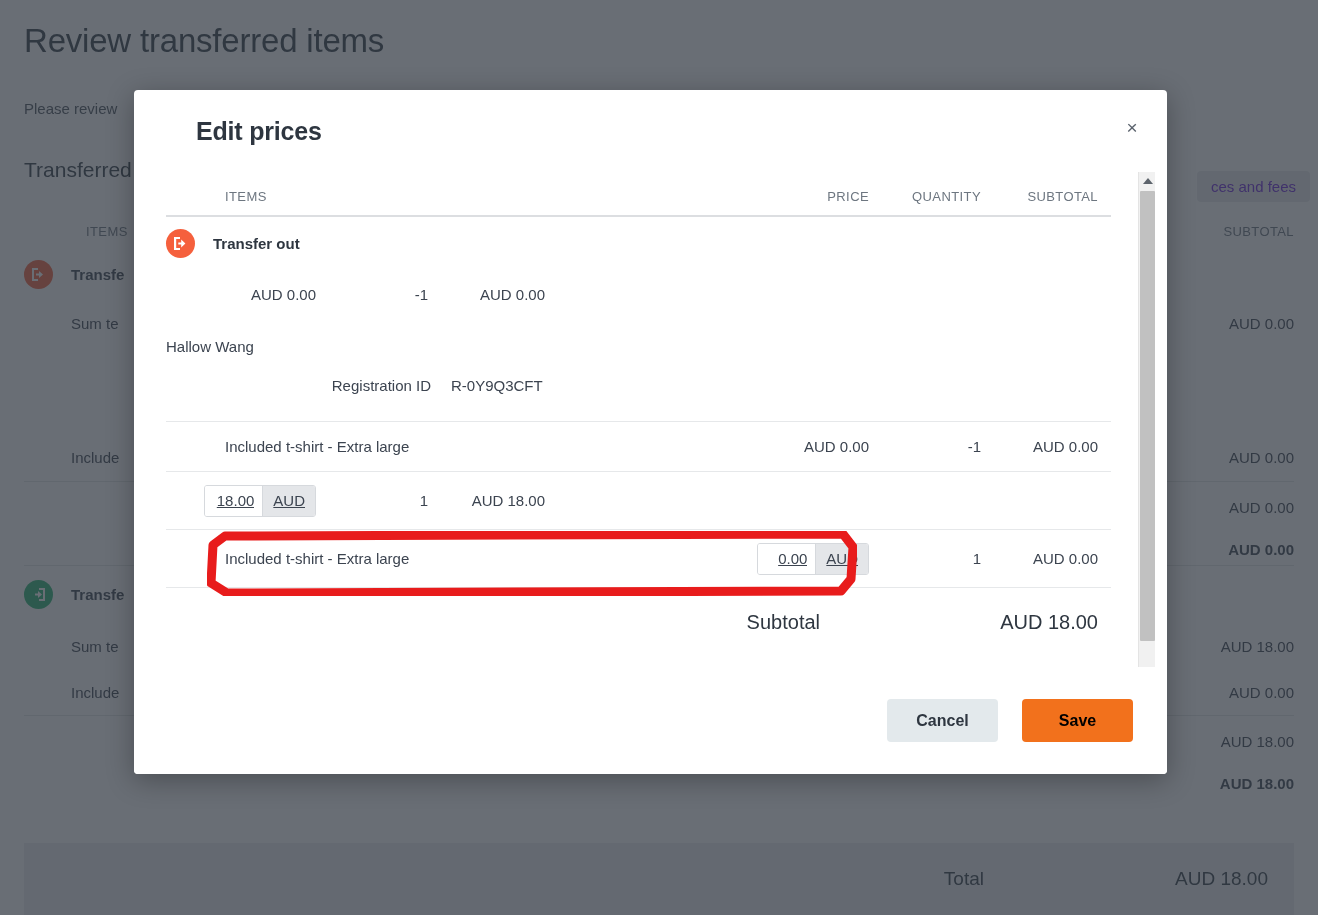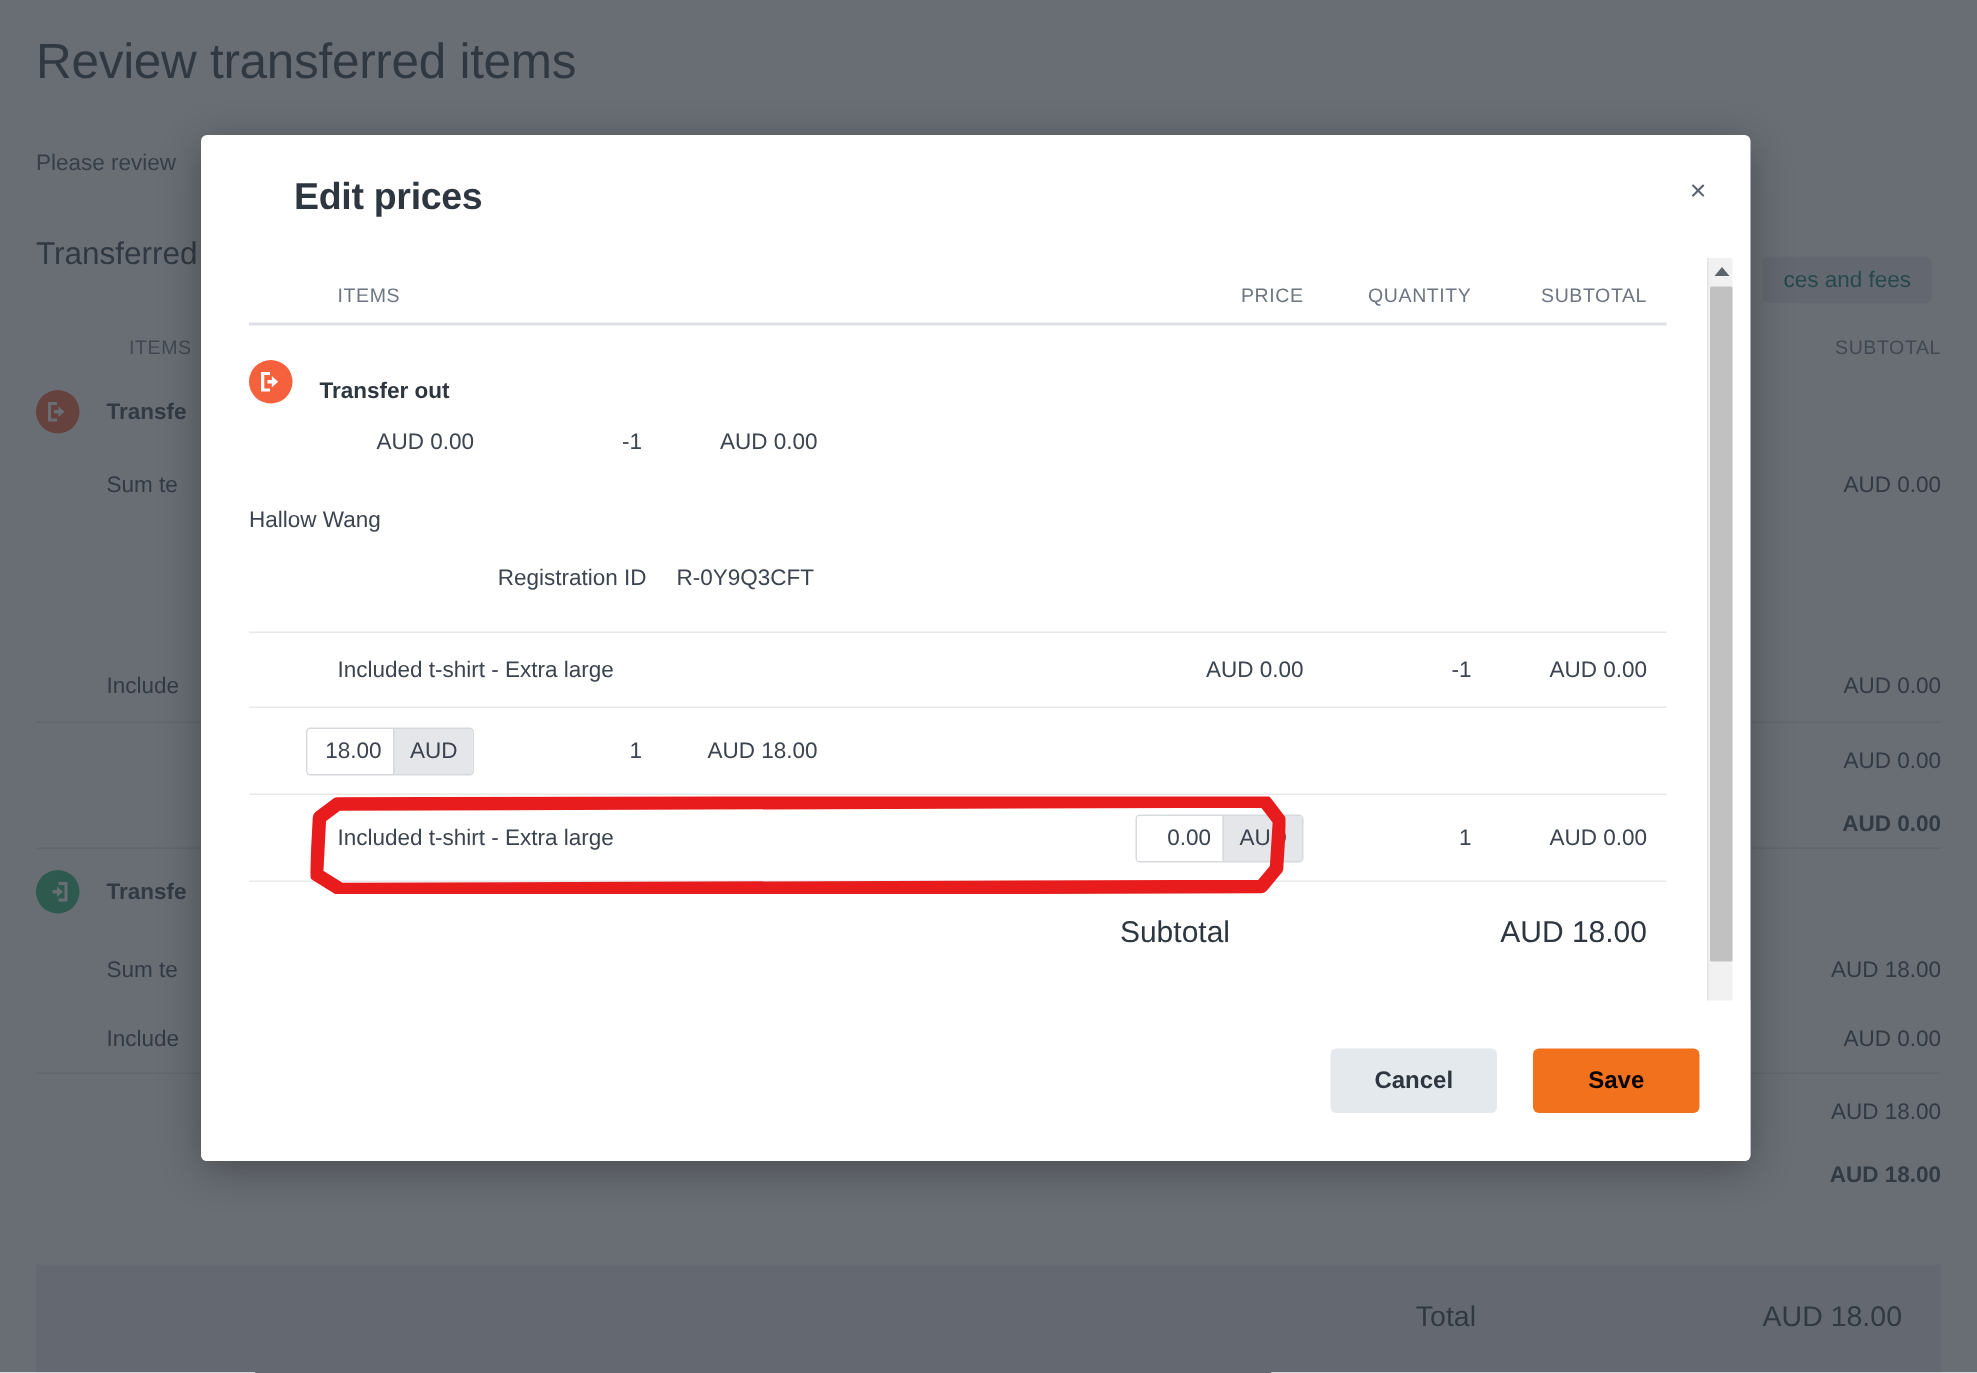--- a/index.html
+++ b/index.html
@@ -35,26 +35,26 @@
     margin-top: 40px;
   }
   .bg-h2 {
     font-size: 21px;
     font-weight: 400;
     color: #333d47;
     margin-top: 41px;
   }
   .bg-chip {
     position: absolute;
-    right: 30px;
+    right: 8px;
     top: 165px;
     background: #e9eaec;
     border-radius: 4px;
     font-size: 15px;
-    color: #0f766e;
+    color: #6d28d9;
     padding: 7px 14px;
   }
   .bg-table {
     position: absolute;
     left: 24px; right: 24px;
     top: 218px;
   }
   .bg-thead {
     display: flex;
     font-size: 13px;
@@ -162,21 +162,21 @@
     color: #6d7680;
     padding: 17px 0 11px 0;
     border-bottom: 2px solid #dcdee1;
   }
   .c-items { flex: 1 1 auto; padding-left: 59px; }
   .c-price { width: 150px; text-align: right; }
   .c-qty   { width: 112px; text-align: right; }
   .c-sub   { width: 130px; text-align: right; padding-right: 13px; }
 
   .sec-head {
-    display: flex; align-items: flex-end;
+    display: flex; align-items: center;
     min-height: 52px;
     font-size: 15px;
     font-weight: bold;
     color: #2e3640;
   }
   .badge {
     width: 29px; height: 29px;
     border-radius: 50%;
     margin-right: 18px;
     flex: 0 0 auto;
@@ -233,21 +233,21 @@
     background: #fff;
   }
   .cur-addon {
     background: #e4e6e9;
     border-left: 1px solid #d6d9dd;
     padding: 0 10px;
     display: flex; align-items: center;
     font-size: 15px;
     color: #3c4450;
   }
-  .price-cell-wrap { width: 150px; display: flex; justify-content: flex-end; }
+  .price-cell-wrap { width: 150px; display: flex; justify-content: flex-end; text-decoration: underline; }
 
   .subtotal-row {
     display: flex;
     align-items: center;
     border-top: 1px solid #e6e8ea;
     min-height: 70px;
     font-size: 20px;
     color: #2e3640;
   }
   .subtotal-row .st-label { flex: 1 1 auto; text-align: right; padding-right: 48px; font-weight: normal; }

